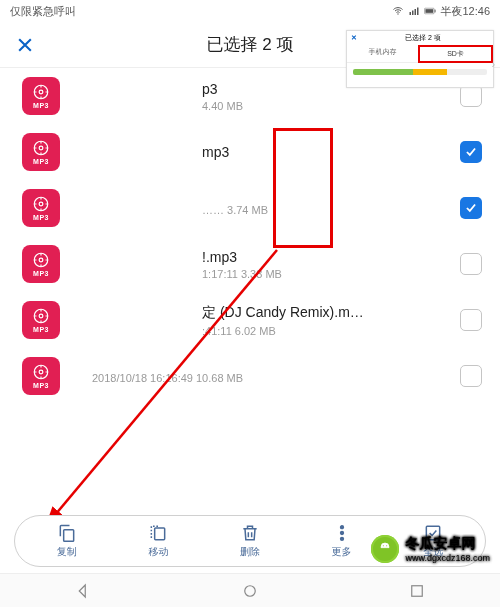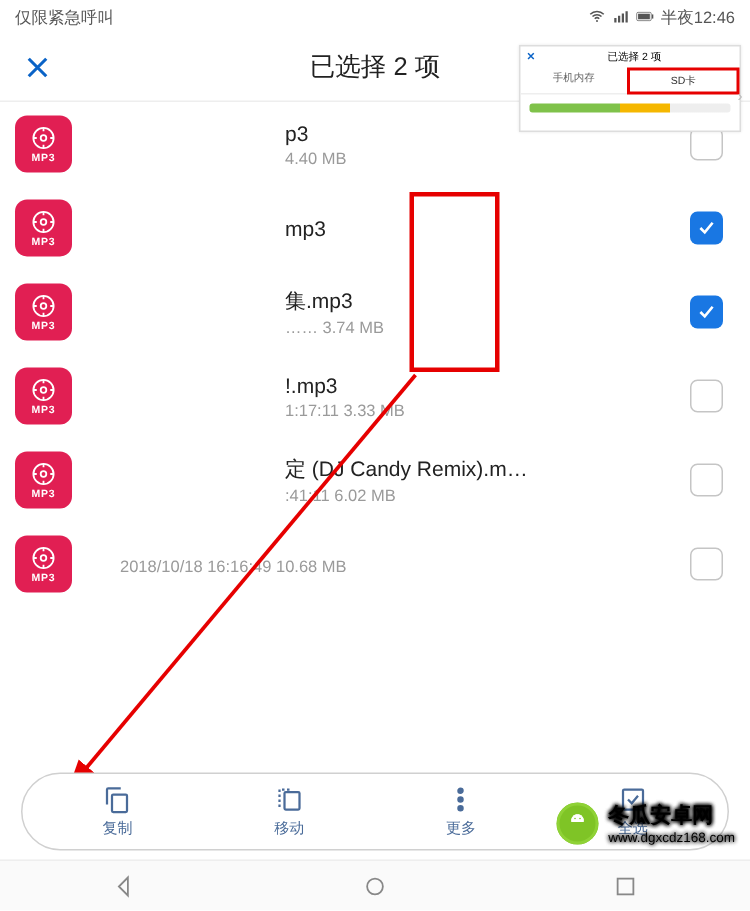--- a/index.html
+++ b/index.html
@@ -10,21 +10,21 @@
     .statusbar .right { display: flex; align-items: center; gap: 4px; justify-content: space-between; }
     .statusbar svg { width: 12px; height: 12px; fill: #555; }
 
     
     .header { display: flex; align-items: center; height: 46px; border-bottom: 1px solid #eee; }
     .header .close { width: 50px; display:flex; align-items:center; justify-content:center; }
     .header .close svg { width:20px; height:20px; stroke:#0a63c7; stroke-width:2.5; fill:none; }
     .header .title { flex:1; text-align:center; font-size:17px; color:#222; font-weight:500; padding-right:50px; }
 
     
-    .files { position:absolute; top:68px; left:0; right:0; }
+    .files { position:absolute; top:68px; left:12px; right:0; }
     .file-row { display:flex; align-items:center; padding:8px 10px; height:56px; }
     .mp3-badge { width:38px; height:38px; border-radius:8px; background:#e11f53; display:flex; flex-direction:column; align-items:center; justify-content:center; margin-right:12px; flex-shrink:0; }
     .mp3-badge svg { width:18px; height:18px; stroke:#fff; fill:none; stroke-width:1.6; }
     .mp3-badge span { font-size:7px; color:#fff; letter-spacing:0.5px; margin-top:1px; font-weight:600; }
     .file-text { flex:1; min-width:0; padding-left:130px; }
     .file-title { font-size:14px; color:#222; white-space:nowrap; overflow:hidden; text-overflow:ellipsis; }
     .file-sub { font-size:11px; color:#9a9a9a; margin-top:3px; white-space:nowrap; overflow:hidden; text-overflow:ellipsis; }
     .file-row:nth-child(6) .file-text{ padding-left:0; margin-left:20px; }
     .chk { width:22px; height:22px; border-radius:5px; margin-right:8px; flex-shrink:0; display:flex; align-items:center; justify-content:center; }
     .chk.off{ border:1.5px solid #c5c5c5; }
@@ -135,21 +135,20 @@
     <div class="file-row">
       <div class="mp3-badge">
         <svg viewBox="0 0 24 24">
           <circle cx="12" cy="12" r="9"></circle>
           <circle cx="12" cy="12" r="2.5"></circle>
           <path d="M12 3v3M12 18v3M3 12h3M18 12h3"></path>
         </svg>
         <span>MP3</span>
       </div>
       <div class="file-text">
-        <div class="file-title">集.mp3</div>
         <div class="file-sub">…… 3.74 MB</div>
       </div>
       <div class="chk on">
         <svg viewBox="0 0 24 24">
           <path d="M5 12l5 5 9-11"></path>
         </svg>
       </div>
     </div>
     <div class="file-row">
       <div class="mp3-badge">
@@ -227,20 +226,26 @@
         <path d="M4 16V4a1 1 0 0 1 1-1h10"></path>
       </svg>
     <span>复制</span>
   </div>
   <div class="act">
     <svg viewBox="0 0 24 24">
         <rect x="8" y="6" width="12" height="14" rx="1"></rect>
         <path d="M4 18V4h10" stroke-dasharray="2 2"></path>
       </svg>
     <span>移动</span>
+  </div>
+  <div class="act">
+    <svg viewBox="0 0 24 24">
+        <path d="M4 7h16M9 7V4h6v3M6 7l1 13h10l1-13M10 11v6M14 11v6"></path>
+      </svg>
+    <span>删除</span>
   </div>
   <div class="act">
     <svg viewBox="0 0 24 24">
         <circle cx="12" cy="5" r="1.7" fill="#4a6b99"></circle>
         <circle cx="12" cy="12" r="1.7" fill="#4a6b99"></circle>
         <circle cx="12" cy="19" r="1.7" fill="#4a6b99"></circle>
       </svg>
     <span>更多</span>
   </div>
   <div class="act">

